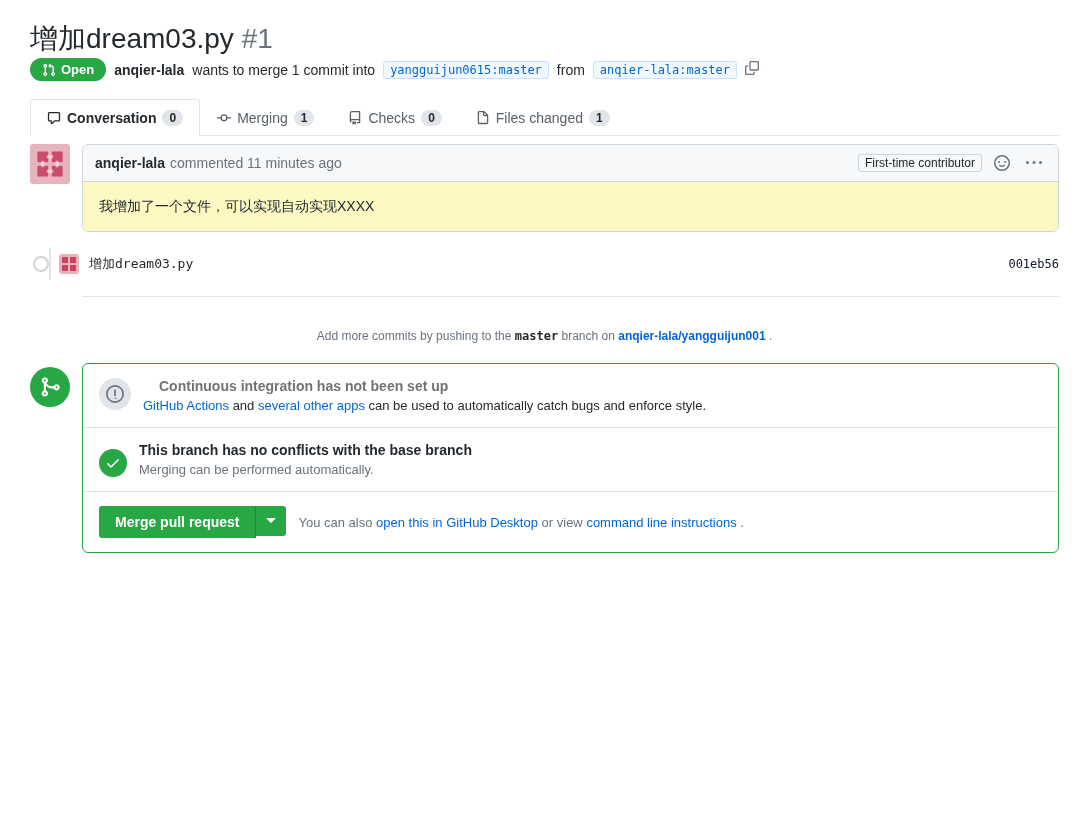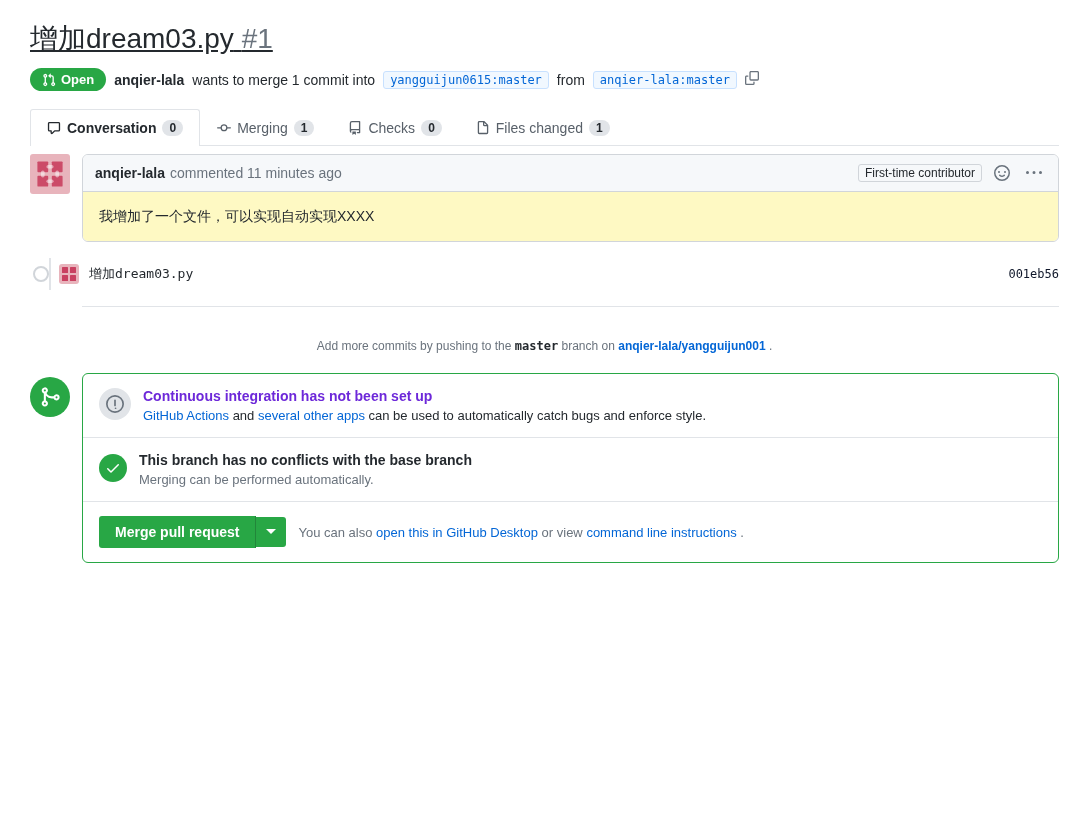--- a/index.html
+++ b/index.html
@@ -8,23 +8,21 @@
       font-size: 14px;
       color: #24292e;
       background: #fff;
       padding: 20px 30px;
     }
 
     
     .pr-title {
       font-size: 28px;
       font-weight: 300;
-      margin-bottom: 10px;
-      color: #24292e;
-      text-decoration: underline;
+      color: #24292e;
     }
     .pr-title .pr-number {
       color: #6a737d;
       font-weight: 300;
     }
 
     
     .pr-status-bar {
       display: flex;
       align-items: center;
@@ -233,36 +231,37 @@
       background: #e1e4e8;
       display: flex;
       align-items: center;
       justify-content: center;
       flex-shrink: 0;
     }
     .ci-icon svg { width: 18px; height: 18px; fill: #6a737d; }
     .ci-text h3 {
       font-size: 14px;
       font-weight: 600;
-      color: #6d28d9;
+      color: #737373;
       margin-bottom: 4px;
+      margin-left: 16px;
     }
     .ci-text p {
       font-size: 13px;
       color: #24292e;
     }
     .ci-text a {
       color: #0366d6;
       text-decoration: none;
     }
 
     .no-conflict-section {
       padding: 14px 16px;
       display: flex;
-      align-items: flex-start;
+      align-items: flex-end;
       gap: 12px;
       border-bottom: 1px solid #e1e4e8;
     }
     .check-icon {
       width: 28px;
       height: 28px;
       border-radius: 50%;
       background: #28a745;
       display: flex;
       align-items: center;
@@ -283,21 +282,21 @@
     }
 
     .merge-button-area {
       padding: 14px 16px;
       display: flex;
       align-items: center;
       gap: 12px;
     }
     .merge-btn-group {
       display: flex;
-      align-items: center;
+      align-items: flex-start;
     }
     .merge-btn {
       background: #28a745;
       color: #fff;
       border: none;
       padding: 8px 16px;
       font-size: 14px;
       font-weight: 600;
       cursor: pointer;
       border-radius: 3px 0 0 3px;

